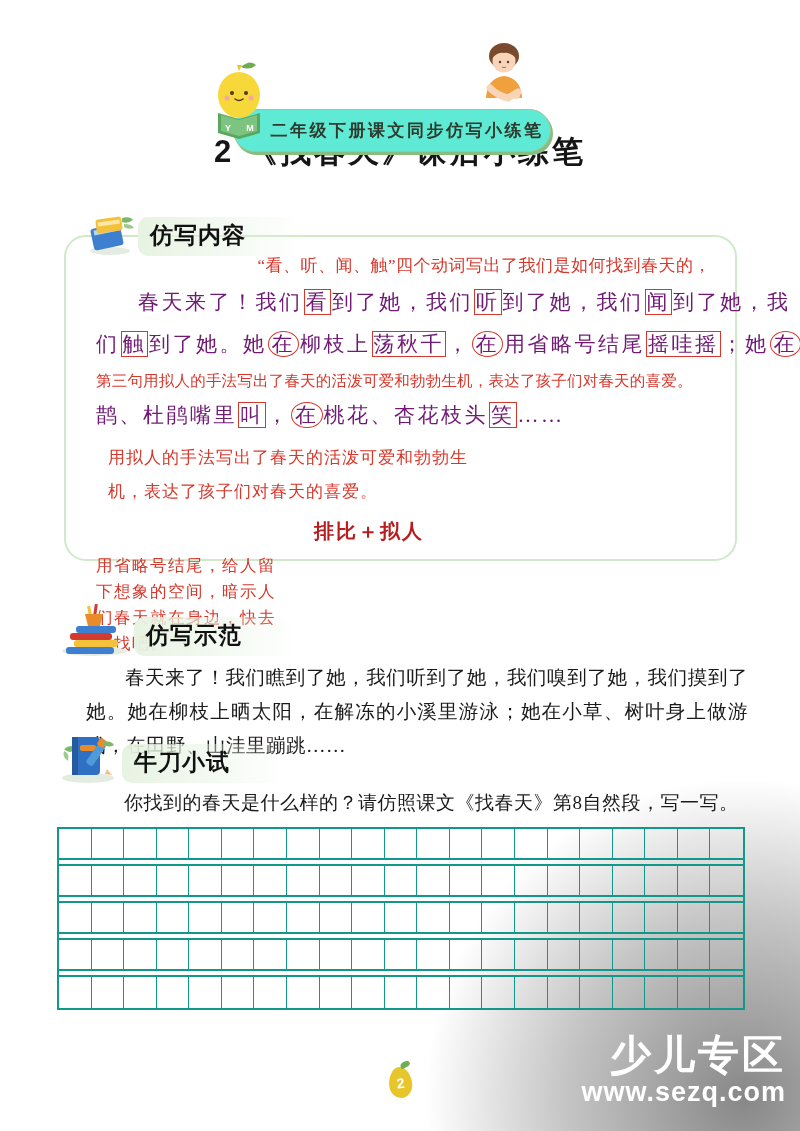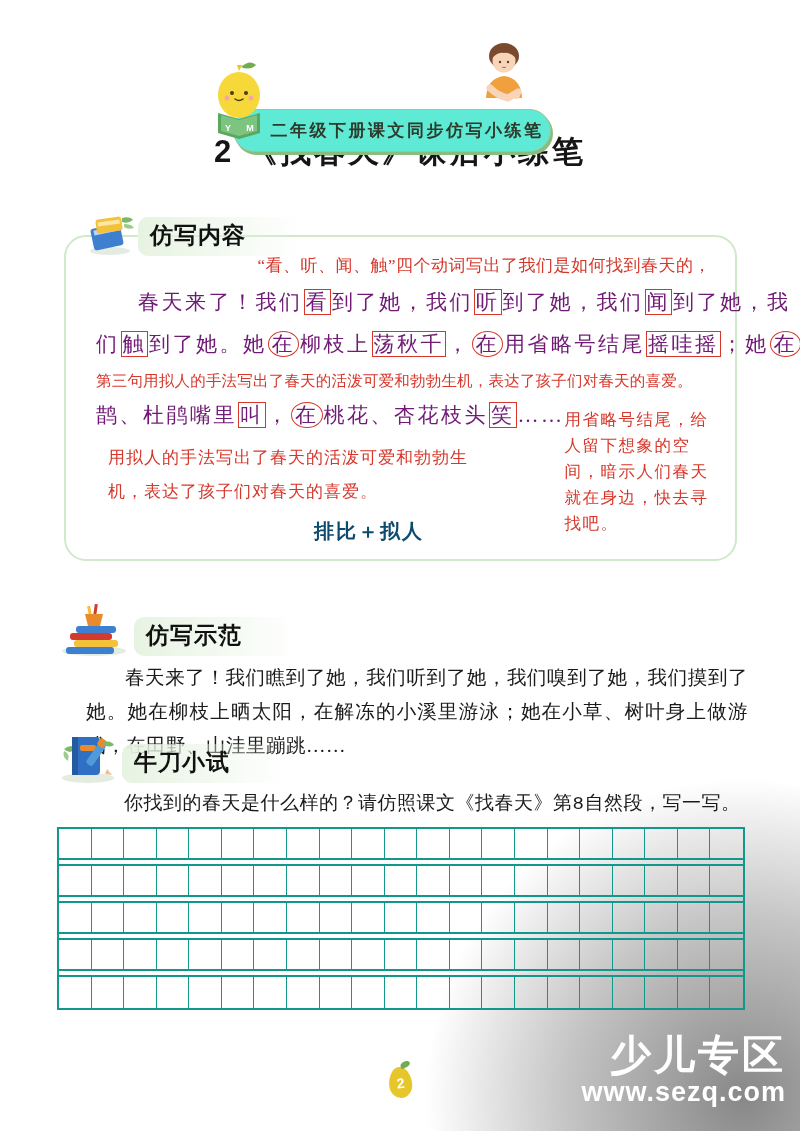--- a/index.html
+++ b/index.html
@@ -27,35 +27,35 @@
 
   
   .content-box { position:absolute; left:64px; top:235px; width:673px; height:326px; z-index:1;
     background:#fff; border:2px solid #cfe9ca; border-radius:22px; padding:16px 24px 0 30px; }
   .red { color:#d6372b; }
   .intro-note { text-align:right; font-family:"Liberation Serif", serif; font-size:17px; line-height:26px; letter-spacing:0.5px; margin-bottom:7px; }
   .t-line { font-family:"Liberation Serif", serif; font-size:21px; color:#701a75; letter-spacing:2.5px; line-height:33px; margin-bottom:9px; white-space:nowrap; }
   .mark-box { border:1.5px solid #d6372b; padding:0 1px; margin:0 1px; }
   .mark-oval { border:1.5px solid #d6372b; border-radius:50%; padding:0 3px; margin:0 1px; }
   .mid-note { font-family:"Liberation Serif", serif; font-size:15.5px; letter-spacing:0.2px; line-height:22px; margin:1px 0 7px; white-space:nowrap; }
-  .bottom-row { display:flex; }
+  .bottom-row { display:flex;flex-direction:column; }
   .bottom-left { flex:1; }
   .left-note { font-family:"Liberation Serif", serif; font-size:17px; line-height:34px; letter-spacing:1px; width:392px; padding-left:12px; margin-top:5px; }
-  .technique { font-family:"Liberation Serif", serif; font-size:20px; font-weight:bold; color:#0c4a6e; letter-spacing:2px; margin:9px 0 0 218px; }
+  .technique { font-family:"Liberation Serif", serif; font-size:20px; font-weight:bold; color:#b91c1c; letter-spacing:2px; margin:9px 0 0 218px; }
   .right-col { width:194px; padding-top:8px; }
   .right-note { font-family:"Liberation Serif", serif; font-size:16.5px; line-height:26px; letter-spacing:1.5px; }
 
   
   .example-para { position:absolute; left:86px; top:661px; width:662px; z-index:1;
     font-family:"Liberation Serif", serif; font-size:19.5px; line-height:34px; color:#1a1a1a;
     text-indent:2em; text-align:justify; letter-spacing:0.5px; }
 
   
   .prompt { position:absolute; left:124px; top:790px; z-index:1;
-    font-family:Liberation Mono, monospace; font-size:19px; color:#1a1a1a; letter-spacing:0.5px; }
+    font-family:Liberation Serif, serif; font-size:19px; color:#1a1a1a; letter-spacing:0.5px; }
   .wgrid { position:absolute; left:57px; top:827px; width:688px; z-index:1; border:2px solid #12988a; }
   .wrow { display:grid; grid-template-columns:repeat(21, 1fr); height:31px; }
   .wrow.hasline { border-bottom:2px solid #12988a; }
   .wgap { height:6px; border-bottom:2px solid #12988a; }
   .wcell { border-right:1.5px solid #12988a; }
   .wcell:last-child { border-right:none; }
 
   
   .page-badge { position:absolute; left:389px; top:1067px; width:23px; height:31px; z-index:2;
     background:#e7c62c; border-radius:50% 50% 50% 50% / 58% 58% 42% 42%; transform:rotate(-6deg);

